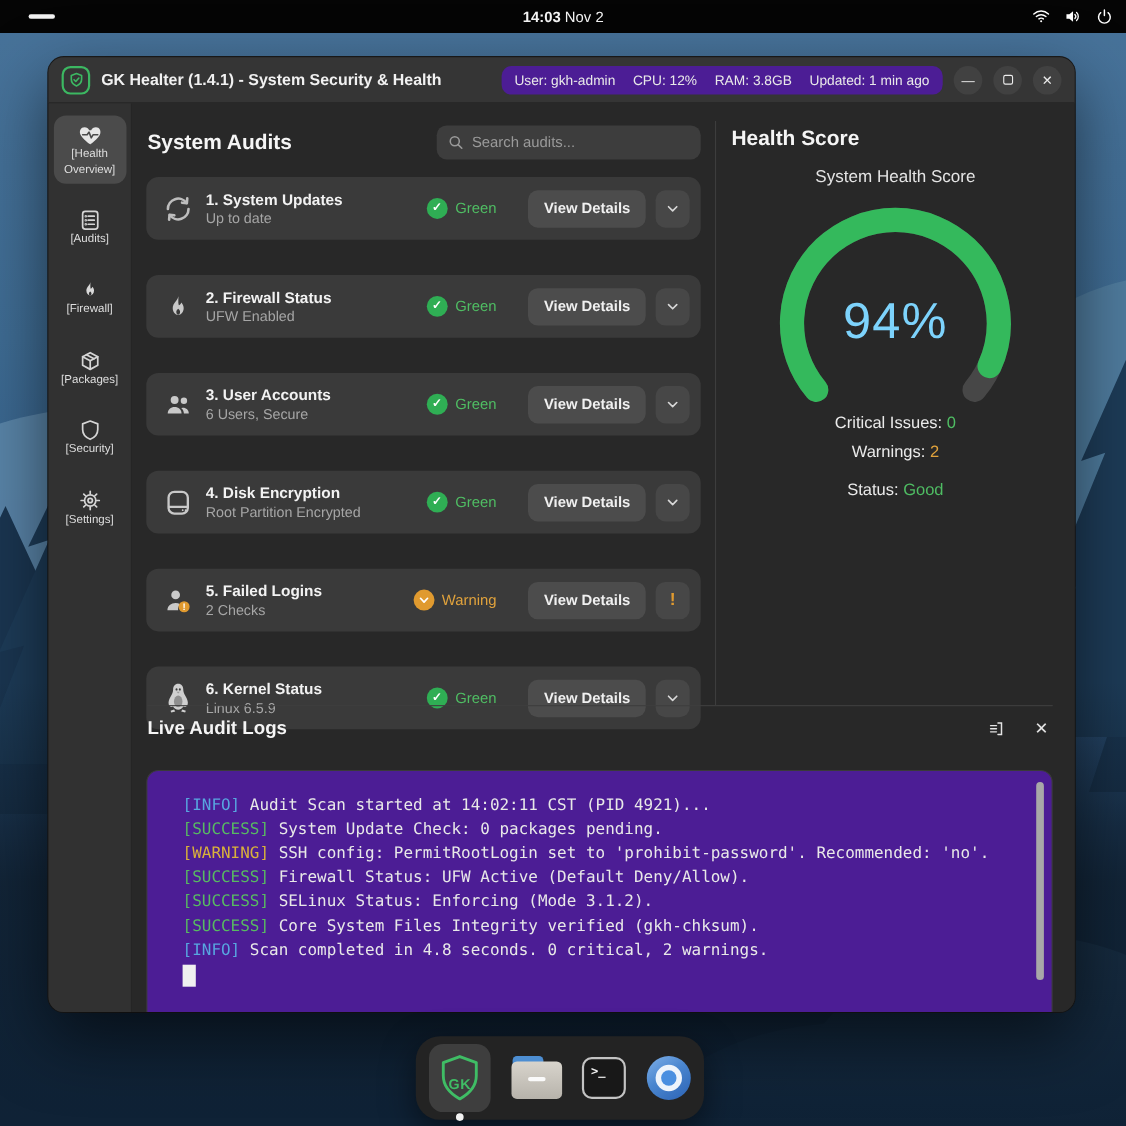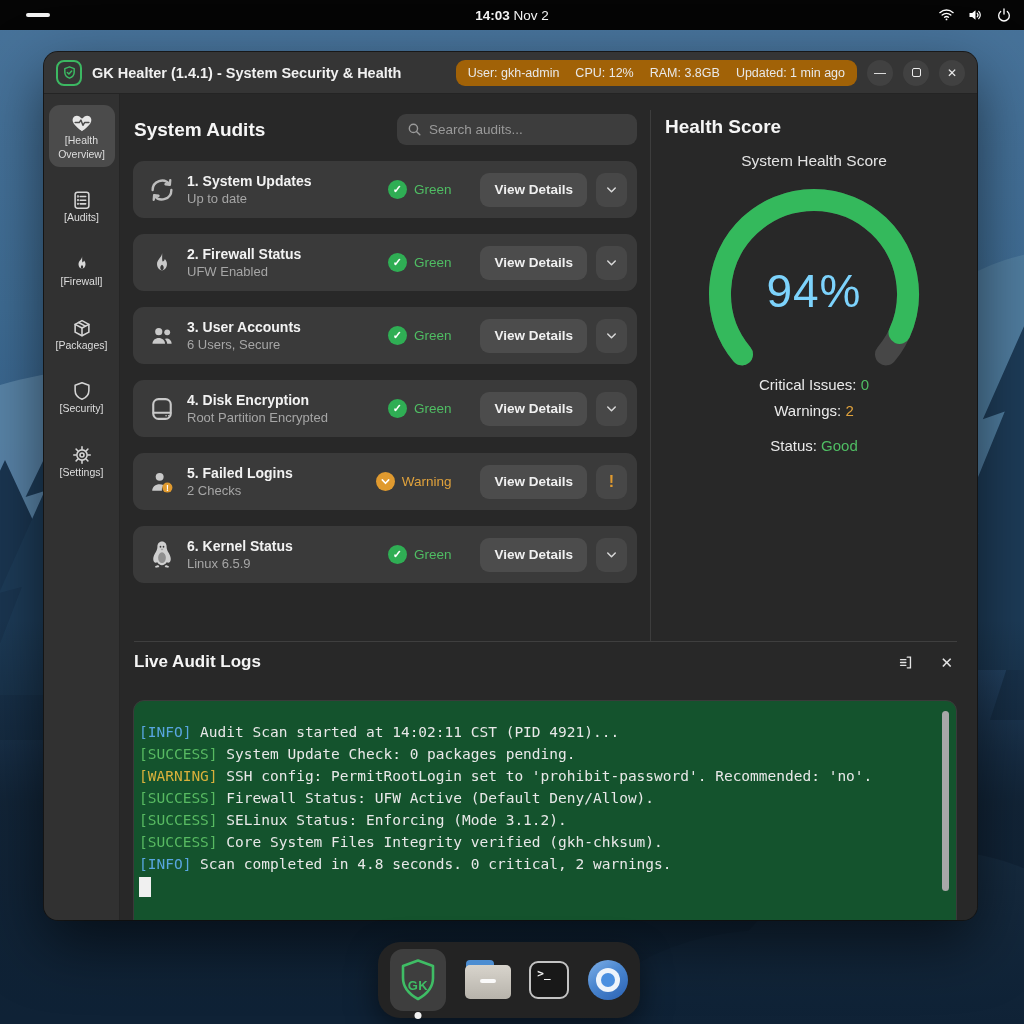--- a/index.html
+++ b/index.html
@@ -36,21 +36,21 @@
   
   .window { position:absolute; left:44px; top:52px; width:933px; height:868px;
     background:#2a2a2a; border-radius:14px; box-shadow:0 24px 60px rgba(0,0,0,.55), 0 0 0 1px #1c1c1c;
     overflow:hidden; }
   .titlebar { position:absolute; left:0; top:0; right:0; height:42px; background:#353535;
     display:flex; align-items:center; padding:0 12px; border-bottom:1px solid #242424; }
   .applogo { width:26px; height:26px; border:2px solid #3cb862; border-radius:8px;
     display:flex; align-items:center; justify-content:center; flex:0 0 auto; }
   .wintitle { margin-left:10px; font-size:14.5px; font-weight:700; color:#f1f1f1; white-space:nowrap; }
   .tb-spacer { flex:1; }
-  .infopill { background:#a16207; border-radius:9px; padding:6px 12px; display:flex; gap:16px;
+  .infopill { background:#4c1d95; border-radius:9px; padding:6px 12px; display:flex; gap:16px;
     font-size:12.5px; color:#e9e9e9; white-space:nowrap; }
   .winbtn { width:26px; height:26px; border-radius:50%; background:#414141; border:none; margin-left:10px;
     color:#ececec; font-size:12px; display:flex; align-items:center; justify-content:center; cursor:pointer; }
   .winbtn .sq { width:9px; height:9px; border:1.6px solid #ececec; border-radius:2px; }
 
   
   .sidebar { position:absolute; left:0; top:42px; bottom:0; width:76px; background:#313131;
     border-right:1px solid #252525; display:flex; flex-direction:column; align-items:center;
     padding-top:11px; gap:15px; }
   .side-item { width:66px; border-radius:11px; padding:7px 2px 6px; display:flex; flex-direction:column;
@@ -65,21 +65,21 @@
 
   .audits-header { position:absolute; left:14px; top:20px; width:503px; display:flex;
     align-items:center; justify-content:space-between; }
   .h1 { font-size:19px; font-weight:700; color:#f5f5f5; }
   .searchbox { position:relative; width:240px; height:31px; }
   .searchbox input { width:100%; height:100%; background:#3d3d3d; border:none; border-radius:9px;
     color:#cfcfcf; font-size:13.5px; padding:0 10px 0 32px; outline:none; font-family:"Liberation Sans",sans-serif; }
   .searchbox input::placeholder { color:#9a9a9a; }
   .searchbox svg { position:absolute; left:9px; top:7px; }
 
-  .audit-list { position:absolute; left:13px; top:67px; width:504px; display:flex; flex-direction:column; gap:16px; }
+  .audit-list { position:absolute; left:13px; top:67px; width:504px; display:flex; flex-direction:column; gap:32px; }
   .card { height:57px; background:#3a3a3a; border-radius:11px; display:flex; align-items:center;
     padding:0 10px 0 12px; }
   .row-icon { width:34px; display:flex; justify-content:center; flex:0 0 auto; }
   .card-text { margin-left:8px; display:flex; flex-direction:column; gap:2px; min-width:0; }
   .card-title { font-size:14px; font-weight:700; color:#f2f2f2; white-space:nowrap; }
   .card-sub { font-size:13px; color:#a6a6a6; white-space:nowrap; }
   .spacer { flex:1; }
   .status { display:flex; align-items:center; gap:7px; font-size:13.5px; font-weight:400; }
   .status .dot { width:19px; height:19px; border-radius:50%; display:flex; align-items:center; justify-content:center; }
   .status.green { color:#4fbd63; } .status.green .dot { background:#2fae54; }
@@ -105,22 +105,22 @@
   .stats .line.last { margin-top:18px; }
   .val-green { color:#4fbd63; } .val-orange { color:#e0a23c; }
 
   
   .hdivider { position:absolute; left:14px; right:20px; top:547px; height:1px; background:#3f3f3f; }
   .logs-header { position:absolute; left:14px; right:24px; top:558px; display:flex; align-items:center; }
   .logs-title { font-size:17px; font-weight:700; color:#f5f5f5;text-align:center; }
   .logs-icons { margin-left:auto; display:flex; align-items:center; gap:26px; }
   .icon-btn { background:none; border:none; cursor:pointer; color:#e4e4e4; font-size:15px; line-height:1;
     display:flex; align-items:center; }
-  .terminal { position:absolute; left:13px; right:20px; top:606px; height:244px; background:#14532d;
-    border:1px solid #3a3a3a; border-radius:11px; padding:20px 5px 8px;
+  .terminal { position:absolute; left:13px; right:20px; top:606px; height:244px; background:#4c1d95;
+    border:1px solid #3a3a3a; border-radius:11px; padding:20px 32px 8px;
     font-family:"DejaVu Sans Mono", monospace; font-size:14.5px; line-height:22px; color:#e8e8e8;
     overflow:hidden; }
   .log-line { white-space:nowrap; }
   .tag-info { color:#58a6e0; } .tag-success { color:#58ba62; } .tag-warning { color:#d9b13b; }
   .cursor { display:inline-block; width:12px; height:20px; background:#f0f0f0; vertical-align:text-bottom; margin-top:2px; }
   .term-scroll { position:absolute; right:7px; top:10px; width:7px; height:180px; background:#a8a8a8; border-radius:4px; }
 
   
   .dock { position:absolute; left:378px; top:942px; width:262px; height:76px; background:#232323;
     border-radius:22px; box-shadow:0 10px 30px rgba(0,0,0,.5); display:flex; align-items:center;

